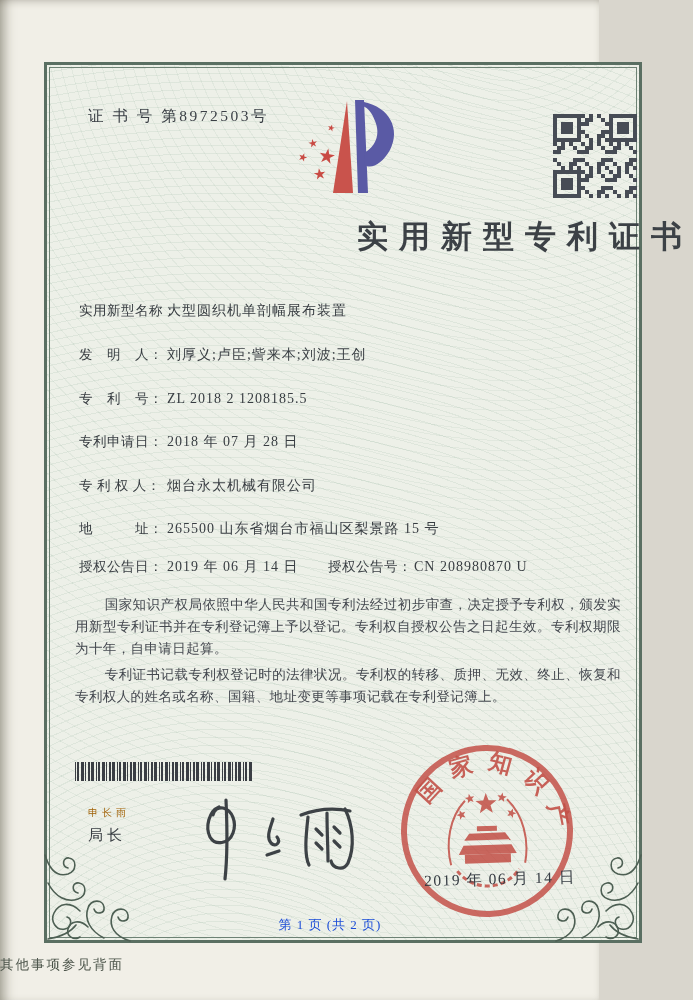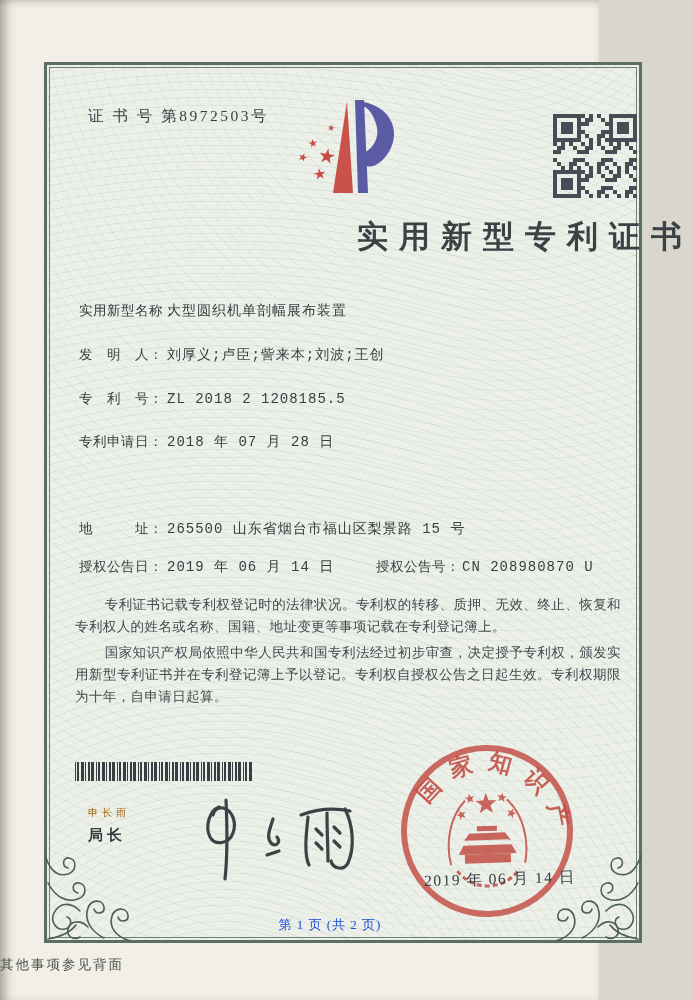--- a/index.html
+++ b/index.html
@@ -39,33 +39,33 @@
   .qr{position:absolute;left:551px;top:112px;width:88px;height:88px;z-index:2;}
 
   .title{
     position:absolute;left:0;top:216px;width:693px;margin:0;
     text-align:right;font-size:31px;font-weight:600;
     letter-spacing:11px;text-indent:11px;color:#3c4146;z-index:2;
   }
 
   .row{position:absolute;left:79px;width:545px;font-size:13.5px;color:#383d42;z-index:2;white-space:nowrap;}
   .row .lbl{display:inline-block;width:88px;letter-spacing:.5px;}
-  .row .val{font-size:14px;letter-spacing:1px;font-family:Liberation Mono, monospace;}
+  .row .val{font-size:14px;letter-spacing:1px;}
   .grant-right{position:absolute;left:249px;top:0;}
-  .grant-right .lbl{width:86px;margin-left:48px;}
+  .grant-right .lbl{width:86px;}
 
   .paras{position:absolute;left:75px;top:594px;width:546px;z-index:2;}
   .paras p{
     margin:0 0 4px 0;font-size:13.5px;line-height:22px;
     text-indent:2.2em;text-align:justify;color:#44484f;letter-spacing:.4px;
   }
 
   .barcode{position:absolute;left:75px;top:762px;width:180px;height:19px;z-index:2;}
 
-  .sign-title{position:absolute;left:88px;top:826px;font-size:15px;letter-spacing:4px;color:#363b40;z-index:2;font-weight:bold;}
+  .sign-title{position:absolute;left:88px;top:826px;font-size:15px;letter-spacing:4px;color:#363b40;z-index:2;}
   .sign-name{position:absolute;left:88px;top:806px;font-size:10px;letter-spacing:4px;color:#a16207;z-index:2;}
   .signature{position:absolute;left:185px;top:797px;width:175px;height:85px;z-index:3;}
 
   .seal{position:absolute;left:398px;top:742px;width:178px;height:178px;z-index:3;opacity:.9;transform:rotate(-2deg);}
   .seal-date{
     position:absolute;left:424px;top:869px;font-size:15.5px;letter-spacing:1.5px;
     color:#373d44;z-index:4;transform:rotate(-1.5deg);
   }
 
   .page-indicator{position:absolute;left:0;top:916px;width:660px;text-align:center;font-size:13px;color:#1d4ed8;z-index:2;letter-spacing:1px;}
@@ -226,34 +226,37 @@
   </div>
   <div class="row" style="top:346px">
     <span class="lbl">发　明　人：</span><span class="val">刘厚义;卢臣;訾来本;刘波;王创</span>
   </div>
   <div class="row" style="top:390px">
     <span class="lbl">专　利　号：</span><span class="val">ZL 2018 2 1208185.5</span>
   </div>
   <div class="row" style="top:433px">
     <span class="lbl">专利申请日：</span><span class="val">2018 年 07 月 28 日</span>
   </div>
+  <div class="row" style="top:477px">
+    <span class="lbl">专 利 权 人：</span><span class="val">烟台永太机械有限公司</span>
+  </div>
   <div class="row" style="top:520px">
     <span class="lbl">地　　　址：</span><span class="val">265500 山东省烟台市福山区梨景路 15 号</span>
   </div>
 
   <div class="row" style="top:558px">
     <span class="lbl">授权公告日：</span><span class="val">2019 年 06 月 14 日</span>
     <span class="grant-right">
       <span class="lbl">授权公告号：</span><span class="val">CN 208980870 U</span>
     </span>
   </div>
 
   <div class="paras">
+    <p>国家知识产权局依照中华人民共和国专利法经过初步审查，决定授予专利权，颁发实用新型专利证书并在专利登记簿上予以登记。专利权自授权公告之日起生效。专利权期限为十年，自申请日起算。</p>
     <p>专利证书记载专利权登记时的法律状况。专利权的转移、质押、无效、终止、恢复和专利权人的姓名或名称、国籍、地址变更等事项记载在专利登记簿上。</p>
-    <p>国家知识产权局依照中华人民共和国专利法经过初步审查，决定授予专利权，颁发实用新型专利证书并在专利登记簿上予以登记。专利权自授权公告之日起生效。专利权期限为十年，自申请日起算。</p>
   </div>
 
   <div class="barcode">
     <svg id="barcode-svg" width="180" height="19" viewBox="0 0 180 19">
         <rect x="0" y="0" width="1" height="19" fill="#3a3e44"></rect>
         <rect x="2" y="0" width="2" height="19" fill="#3a3e44"></rect>
         <rect x="6" y="0" width="3" height="19" fill="#3a3e44"></rect>
         <rect x="10" y="0" width="1" height="19" fill="#3a3e44"></rect>
         <rect x="13" y="0" width="2" height="19" fill="#3a3e44"></rect>
         <rect x="16" y="0" width="3" height="19" fill="#3a3e44"></rect>

